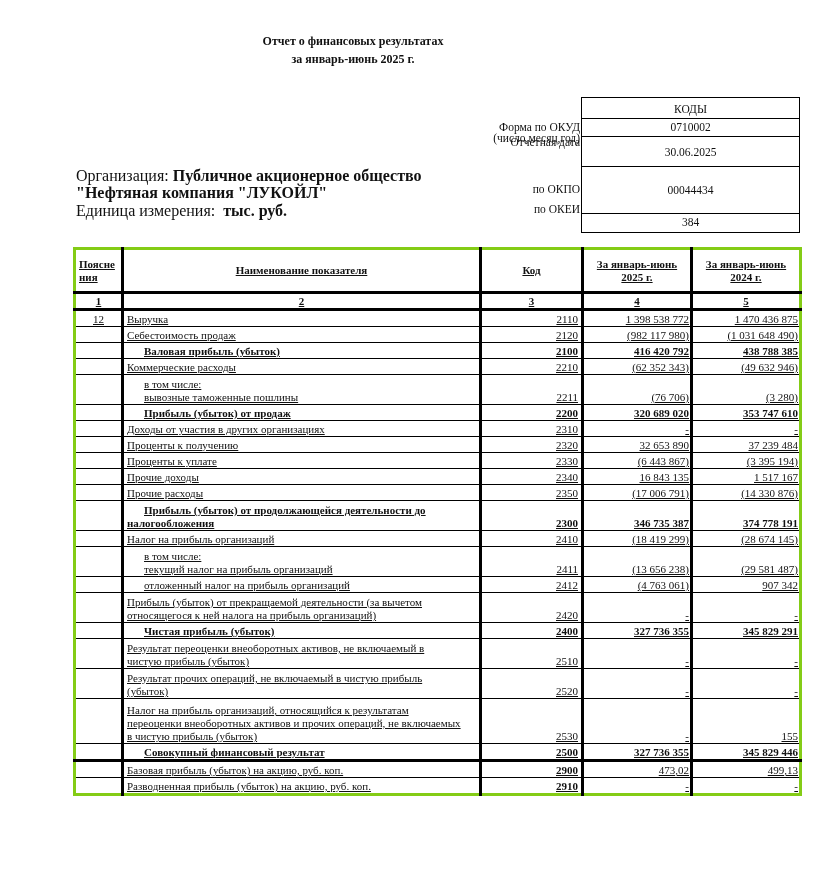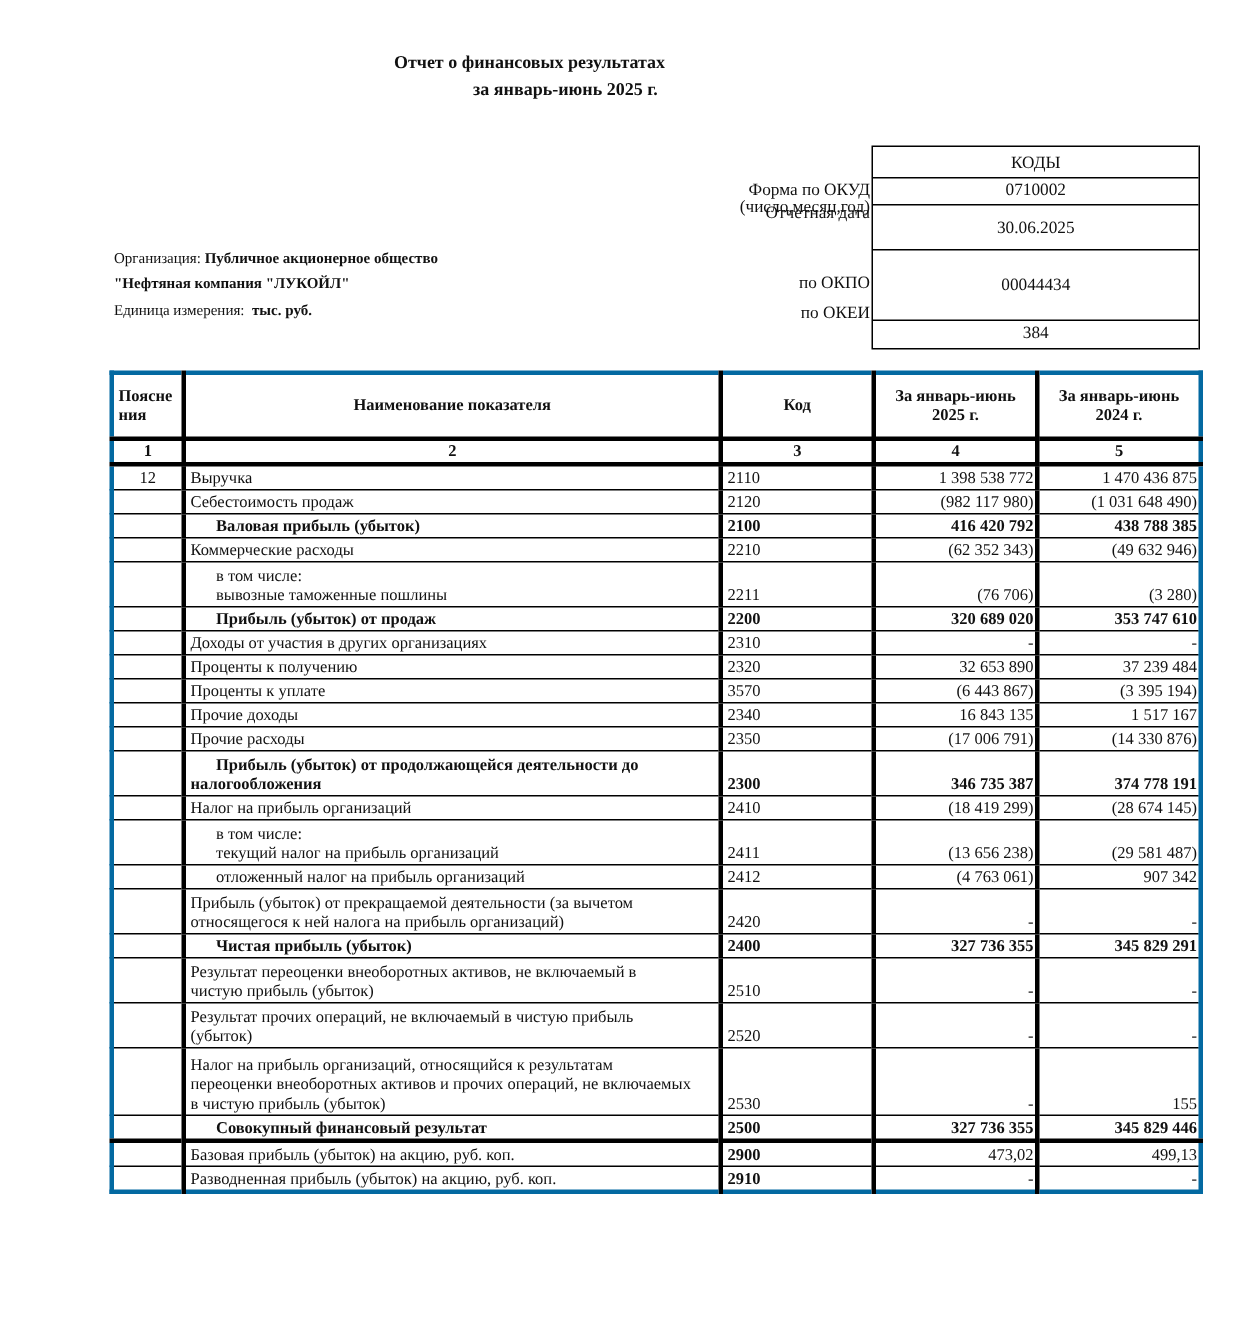--- a/index.html
+++ b/index.html
@@ -5,56 +5,57 @@
   html, body { margin: 0; padding: 0; background: #ffffff; }
   body {
     width: 829px; height: 889px; position: relative; overflow: hidden;
     font-family: "Liberation Serif", "DejaVu Serif", serif; color: #111;
   }
   .title {
     position: absolute; left: 0; width: 706px; text-align: center;
     font-weight: bold; font-size: 12px;
   }
   .title.l1 { top: 34px; text-align: center; }
-  .title.l2 { top: 52px; padding-left: 24px; }
+  .title.l2 { top: 52px; }
 
   
   .codes-label {
     position: absolute; right: 249px; text-align: right; font-size: 11.5px; line-height: 13px;
   }
   .codes-box {
     position: absolute; left: 581px; top: 97px; width: 217px;
     border-left: 1px solid #000; border-right: 1px solid #000;
   }
   .codes-cell {
     border-top: 1px solid #000; text-align: center; font-size: 11.5px;
     display: flex; align-items: flex-end; justify-content: center; box-sizing: border-box;
   }
   .codes-cell.last { border-bottom: 1px solid #000; }
 
   .org {
-    position: absolute; left: 76px; font-size: 10px;
+    position: absolute; left: 76px; font-size: 16px;
   }
   .org b { font-weight: bold; }
 
   
   table.fin {
     position: absolute; left: 73px; top: 247px; width: 726px;
-    border-collapse: collapse; border: 3px solid #0369a1; font-size: 11px;
+    border-collapse: collapse; border: 3px solid #84cc16; font-size: 11px;
     table-layout: fixed;
+    text-decoration: underline;
   }
   table.fin td, table.fin th {
     border: 1px solid #000; padding: 0 3px; vertical-align: bottom; line-height: 13px;
   }
   table.fin th { font-weight: bold; vertical-align: middle; text-align: center; font-size: 11px; }
   table.fin .thick-r { border-right: 3px solid #000; }
   table.fin tr.hdr th { border-bottom: 3px solid #000; height: 41px; }
   table.fin tr.nums td { border-bottom: 3px solid #000; text-align: center; font-weight: bold; height: 14px; }
   table.fin td.note { text-align: center; }
-  table.fin td.code { text-align: left; }
+  table.fin td.code { text-align: right; }
   table.fin td.val { text-align: right; padding-right: 1px; }
   table.fin tr.bold td { font-weight: bold; }
   table.fin tr.bold td.name { padding-left: 20px; }
   table.fin td.indent { padding-left: 20px; }
   table.fin tr.boldcode td.code { font-weight: bold; }
   table.fin tr.topthick td { border-top: 3px solid #000; }
   table.fin tr.r1 td { height: 15px; }
   table.fin tr.r2 td { height: 29px; }
   table.fin tr.r3 td { height: 44px; }
   .hdr-left { text-align: left !important; font-size: 11px; }
@@ -176,21 +177,21 @@
     <td class="note thick-r"></td>
     <td class="name thick-r">Проценты к получению</td>
     <td class="code thick-r">2320</td>
     <td class="val thick-r">32 653 890</td>
     <td class="val">37 239 484</td>
   </tr>
 
   <tr class="r1">
     <td class="note thick-r"></td>
     <td class="name thick-r">Проценты к уплате</td>
-    <td class="code thick-r">3570</td>
+    <td class="code thick-r">2330</td>
     <td class="val thick-r">(6 443 867)</td>
     <td class="val">(3 395 194)</td>
   </tr>
 
   <tr class="r1">
     <td class="note thick-r"></td>
     <td class="name thick-r">Прочие доходы</td>
     <td class="code thick-r">2340</td>
     <td class="val thick-r">16 843 135</td>
     <td class="val">1 517 167</td>

